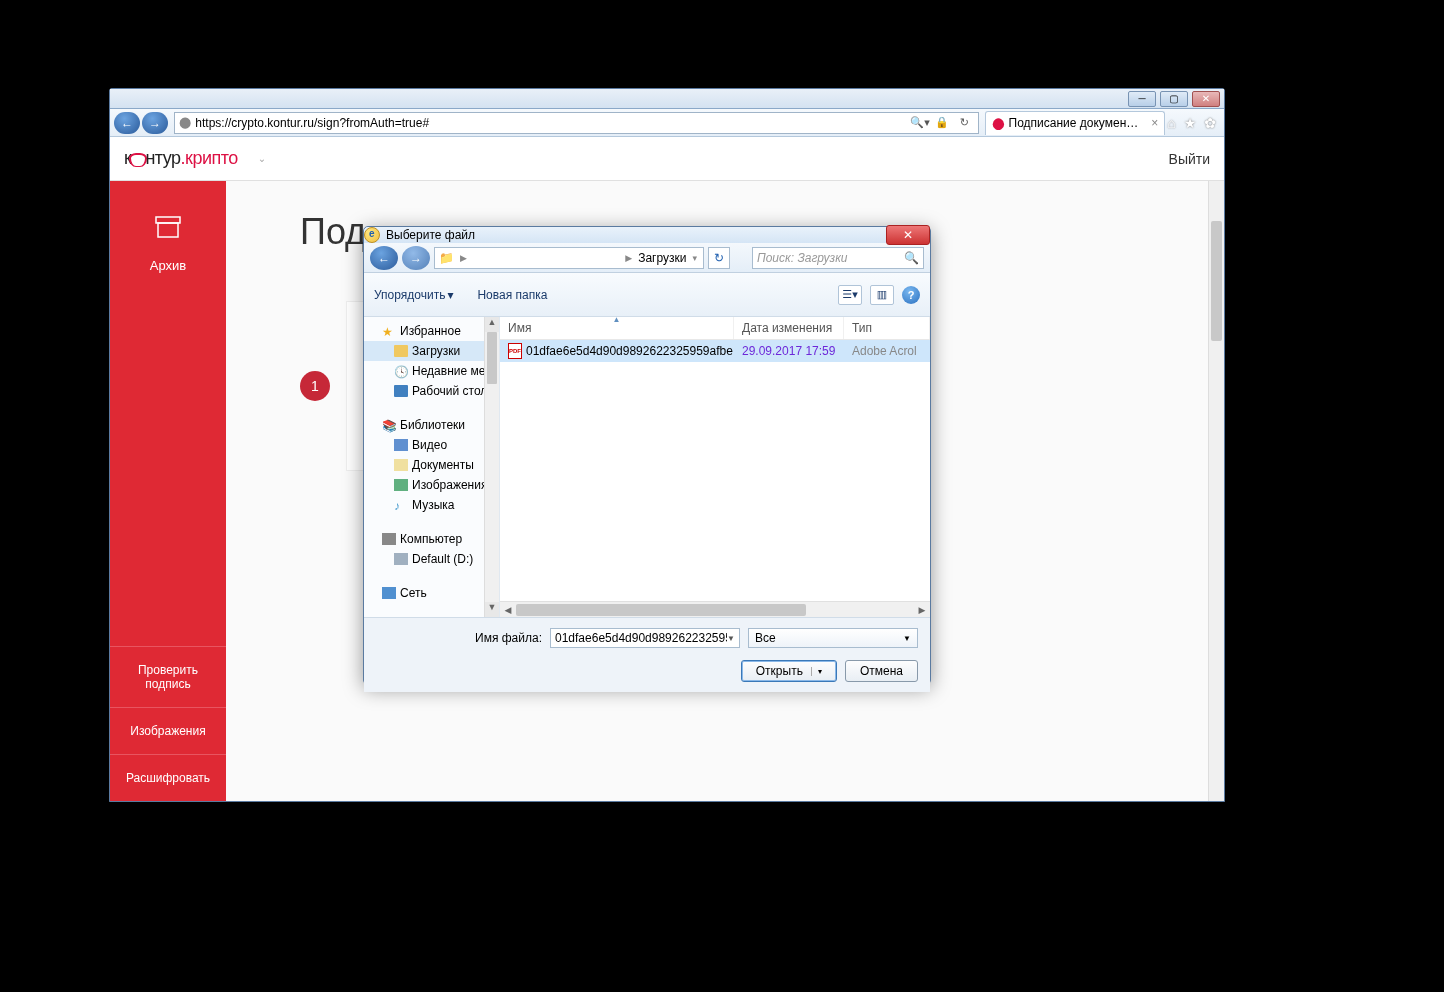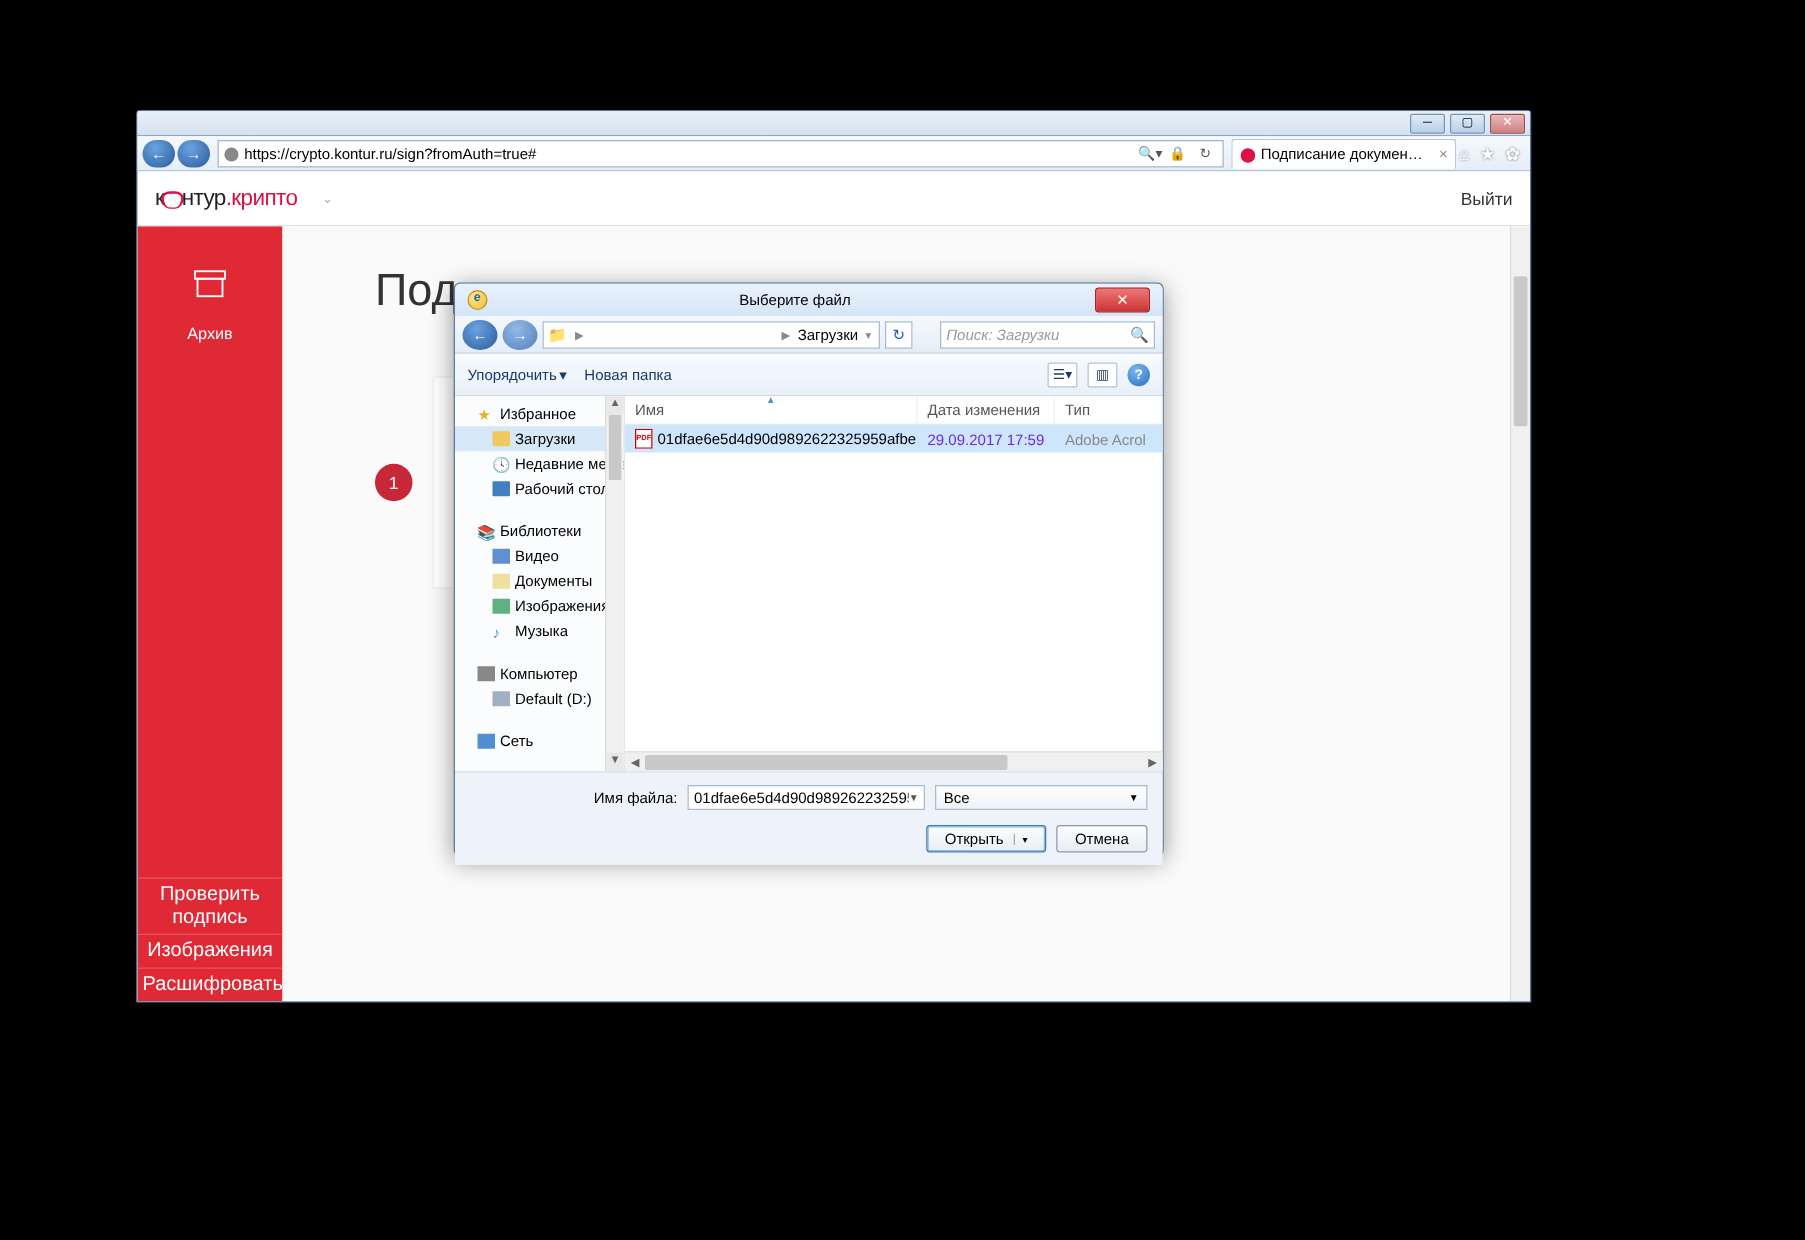--- a/index.html
+++ b/index.html
@@ -39,55 +39,55 @@
   .logo .o { display: inline-block; width: 18px; height: 14px; border: 2px solid #d14; border-radius: 8px 8px 8px 8px / 6px 6px 10px 10px; border-bottom-width: 1px; margin: 0 -2px -1px -2px; vertical-align: middle; }
   .logo .rest { color: #d14; }
   .chev { margin-left: 20px; color: #aaa; font-size: 10px; cursor: pointer; }
   .hdr-right { margin-left: auto; font-size: 14px; color: #333; cursor: pointer; }
 
   .app-body { flex: 1; display: flex; overflow: hidden; }
   .sidebar { width: 116px; background: #df2934; display: flex; flex-direction: column; }
   .side-item { color: #fff; text-align: center; font-size: 13px; padding: 18px 4px; cursor: pointer; }
   .side-item.active { background: #c4232d; padding: 26px 4px 20px; }
   .side-icon { font-size: 30px; display: block; margin-bottom: 8px; }
-  .side-group2 .side-item { border-top: 1px solid #e85560; padding: 4px 4px; font-size: 16px; }
+  .side-group2 .side-item { border-top: 1px solid #e85560; padding: 16px 4px; font-size: 12px; }
 
   .main-content { flex: 1; background: #fafafa; padding: 30px 74px; position: relative; overflow: auto; }
   .page-title { font-size: 36px; font-weight: 300; color: #333; }
   .step-row { margin-top: 48px; display: flex; align-items: center; gap: 16px; }
   .step-badge { width: 30px; height: 30px; border-radius: 50%; background: #c62838; color: #fff; display: flex; align-items: center; justify-content: center; font-size: 14px; }
   .white-card { width: 56px; height: 170px; background: #fff; border: 1px solid #eee; }
 
   .scrollbar-v { position: absolute; right: 0; top: 0; bottom: 0; width: 16px; background: #f0f0f0; border-left: 1px solid #ddd; }
   .scrollbar-v .thumb { position: absolute; left: 2px; right: 2px; top: 40px; height: 120px; background: #c8c8c8; border-radius: 2px; }
 
   
   .file-dialog {
     position: absolute; left: 363px; top: 226px; width: 568px; height: 459px;
     background: #eef3f9; border: 1px solid #5a7aa0; border-radius: 5px;
     box-shadow: 0 4px 20px rgba(0,0,0,.4);
   }
-  .fd-title { height: 26px; background: linear-gradient(#e9f2fb,#d5e5f5); display: flex; align-items: center; padding: 0 10px; border-radius: 5px 5px 0 0; text-align: center; }
+  .fd-title { height: 16px; background: linear-gradient(#e9f2fb,#d5e5f5); display: flex; align-items: center; padding: 0 0; border-radius: 5px 5px 0 0; }
   .fd-title .ie-icon { width: 16px; height: 16px; background: radial-gradient(circle at 30% 30%, #ffe680, #f0c040); border-radius: 50%; border: 1px solid #c09020; position: relative; }
   .fd-title .ie-icon::after { content: "e"; position: absolute; font-size: 10px; font-weight: bold; color: #2060b0; left: 4px; top: 0; }
   .fd-title-text { margin-left: 6px; font-size: 12px; flex: 1; }
   .fd-close { width: 44px; height: 20px; background: linear-gradient(#e77,#c33); border: 1px solid #a22; border-radius: 3px; color: #fff; display: flex; align-items: center; justify-content: center; font-size: 12px; cursor: pointer; }
 
   .fd-nav { height: 30px; background: linear-gradient(#f4f8fc,#e4eef8); display: flex; align-items: center; padding: 0 6px; gap: 4px; border-bottom: 1px solid #c0d0e0; }
   .fd-arrow { width: 28px; height: 24px; border-radius: 50%; background: radial-gradient(circle at 40% 30%,#6ba3e0,#2a5a9a); display: flex; align-items: center; justify-content: center; color: #fff; cursor: pointer; font-size: 12px; }
   .fd-arrow.fwd { background: radial-gradient(circle at 40% 30%,#92bae8,#5380b8); }
   .fd-path { flex: 1; height: 22px; background: #fff; border: 1px solid #a8bccf; display: flex; align-items: center; font-size: 12px; padding: 0 4px; }
   .fd-path .folder-ico { color: #e8b030; margin-right: 4px; }
   .fd-path .crumb { padding: 0 4px; }
   .fd-path .sep { color: #888; font-size: 9px; padding: 0 2px; }
   .fd-refresh { width: 22px; height: 22px; background: #fff; border: 1px solid #a8bccf; display: flex; align-items: center; justify-content: center; font-size: 12px; color: #2060b0; cursor: pointer; }
   .fd-search { width: 172px; height: 22px; background: #fff; border: 1px solid #a8bccf; display: flex; align-items: center; padding: 0 4px; font-size: 12px; color: #999; font-style: italic; margin-left: 18px; }
   .fd-search .mag { margin-left: auto; color: #2060b0; font-style: normal; cursor: pointer; }
 
-  .fd-toolbar { height: 34px; background: linear-gradient(#f8fbfe,#e8f0f8); display: flex; align-items: center; padding: 0 10px; gap: 14px; font-size: 12px; color: #1a3a6a; border-bottom: 1px solid #d0dce8; }
+  .fd-toolbar { height: 44px; background: linear-gradient(#f8fbfe,#e8f0f8); display: flex; align-items: center; padding: 0 10px; gap: 24px; font-size: 12px; color: #1a3a6a; border-bottom: 1px solid #d0dce8; }
   .fd-toolbar .tb-item { cursor: pointer; display: flex; align-items: center; gap: 2px; }
   .fd-toolbar .tb-right { margin-left: auto; display: flex; gap: 8px; align-items: center; }
   .tb-icon { width: 24px; height: 20px; border: 1px solid #b0c4d8; background: #fff; display: flex; align-items: center; justify-content: center; font-size: 11px; cursor: pointer; border-radius: 2px; }
   .tb-icon.help { background: radial-gradient(circle at 40% 30%,#7ab8f0,#2a70c0); color: #fff; border-radius: 50%; width: 18px; height: 18px; border: none; font-weight: bold; }
 
   .fd-body { display: flex; height: 300px; }
   .fd-tree { width: 136px; background: #fafcfe; border-right: 1px solid #e0e8f0; font-size: 12px; overflow: hidden; position: relative; }
   .tree-group { padding: 4px 0 10px; }
   .tree-item { padding: 3px 4px 3px 18px; display: flex; align-items: center; gap: 4px; cursor: pointer; white-space: nowrap; }
   .tree-item.lvl2 { padding-left: 30px; }
@@ -110,21 +110,21 @@
   .tree-scroll .thumb2 { position: absolute; left: 2px; right: 2px; top: 15px; height: 52px; background: #c8c8c8; border-radius: 1px; }
 
   .fd-list { flex: 1; background: #fff; font-size: 12px; display: flex; flex-direction: column; }
   .list-header { display: flex; border-bottom: 1px solid #e8e8e8; }
   .list-header .col { padding: 4px 8px; border-right: 1px solid #f0f0f0; color: #555; cursor: pointer; position: relative; }
   .list-header .col.name { width: 234px; padding-left: 8px; }
   .list-header .col.date { width: 110px; }
   .list-header .col.type { flex: 1; }
   .sort-ind { position: absolute; top: -2px; left: 50%; transform: translateX(-50%); color: #6090c0; font-size: 8px; }
   .list-rows { flex: 1; }
-  .file-row { display: flex; align-items: flex-end; padding: 3px 0; cursor: pointer; }
+  .file-row { display: flex; align-items: center; padding: 3px 0; cursor: pointer; }
   .file-row.sel { background: #cee6fb; }
   .file-row .cell { padding: 0 8px; overflow: hidden; white-space: nowrap; text-overflow: ellipsis; }
   .file-row .cell.name { width: 234px; display: flex; align-items: center; gap: 4px; }
   .file-row .cell.date { width: 110px; color: #6d28d9; }
   .file-row .cell.type { color: #888; flex: 1; }
   .pdf-icon { width: 14px; height: 16px; background: #fff; border: 1px solid #c00; display: flex; align-items: center; justify-content: center; font-size: 6px; color: #c00; font-weight: bold; flex-shrink: 0; }
   .fd-h-scroll { height: 16px; background: #f0f0f0; border-top: 1px solid #e0e0e0; display: flex; align-items: center; }
   .fd-h-scroll .h-arrow { width: 16px; text-align: center; font-size: 9px; color: #666; cursor: pointer; }
   .fd-h-scroll .h-track { flex: 1; height: 12px; position: relative; }
   .fd-h-scroll .h-thumb { position: absolute; left: 0; width: 290px; top: 0; bottom: 0; background: #c8c8c8; border-radius: 2px; }

